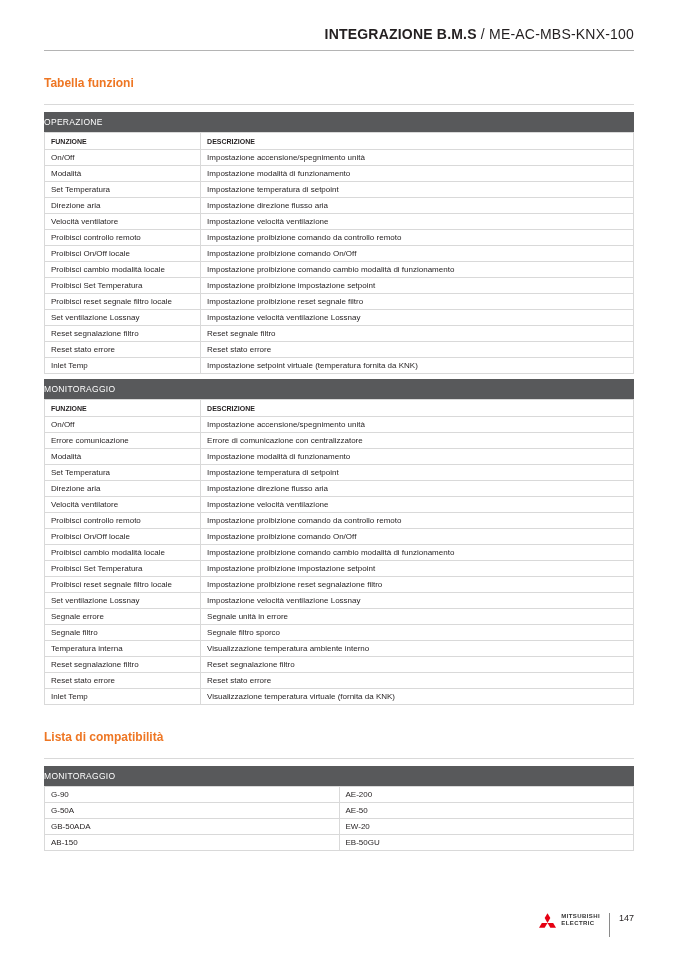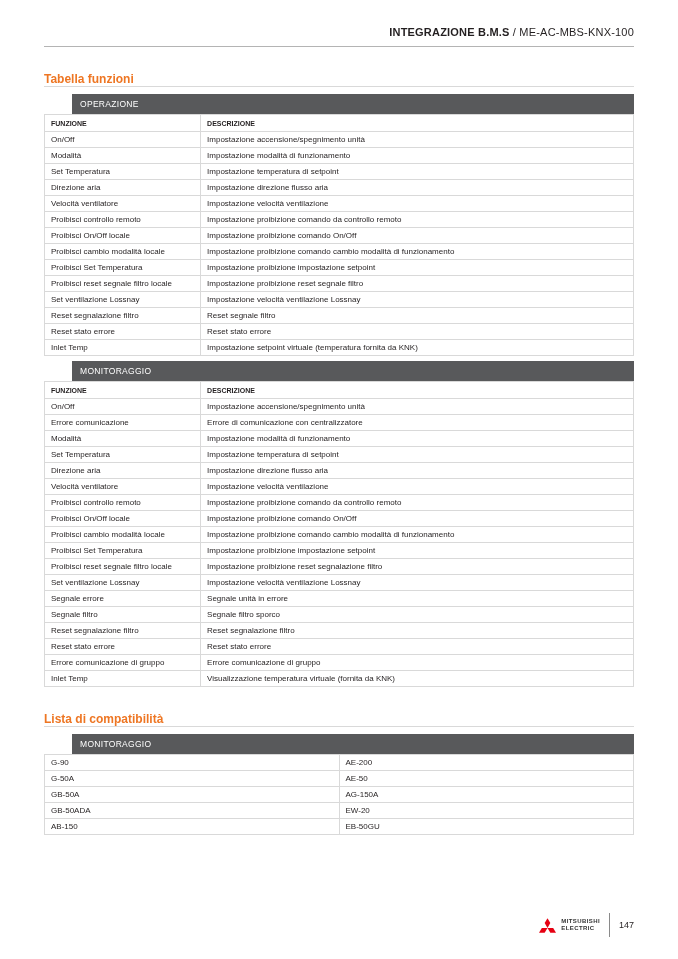--- a/index.html
+++ b/index.html
@@ -8,47 +8,46 @@
     width:678px; height:959px; position:relative;
     font-family:"Liberation Sans", sans-serif;
     color:#231f20;
     overflow:hidden;
   }
   .content { padding:26px 44px 0 44px; }
 
   
   .doc-header {
     text-align:right;
-    font-size:11px;
+    font-size:14px;
     letter-spacing:.2px;
     color:#231f20;
     padding-bottom:8px;
     border-bottom:1px solid #b4b4b4;
   }
   .doc-header .bold { font-weight:bold; }
 
   
   .section-title {
     margin-top:25px;
     color:#ee7623;
     font-size:12px;
     font-weight:bold;
-    padding-bottom:0;
+    padding-bottom:14px;
     border-bottom:1px solid #d9d9d9;
     margin-bottom:7px;
   }
 
   
   .group-bar {
     background:#58595b;
     color:#ffffff;
     font-size:8.5px;
     letter-spacing:.3px;
-    padding:5px 8px;
-    margin-left:28px;
+    padding:5px 0;
   }
   .group-bar.gap { margin-top:5px; }
 
   
   table { width:100%; border-collapse:collapse; table-layout:fixed; }
   th, td {
     border:1px solid #d9d9d9;
     text-align:left;
     vertical-align:middle;
     line-height:1;
@@ -66,21 +65,20 @@
   .fn-table col.c1 { width:26.5%; }
   .fn-table col.c2 { width:73.5%; }
   .compat-table col { width:50%; }
 
   
   .page-footer {
     position:absolute;
     right:44px;
     bottom:22px;
     display:flex;
-    align-items:center;
   }
   .brand-logo { width:17px; height:15px; margin-right:5px; }
   .brand-text {
     font-size:6px;
     font-weight:bold;
     letter-spacing:.4px;
     color:#333333;
     line-height:1.15;
   }
   .footer-divider {
@@ -237,30 +235,30 @@
           </tr>
           <tr>
             <td>Segnale errore</td>
             <td>Segnale unità in errore</td>
           </tr>
           <tr>
             <td>Segnale filtro</td>
             <td>Segnale filtro sporco</td>
           </tr>
           <tr>
+            <td>Temperatura interna</td>
+            <td>Visualizzazione temperatura ambiente interno</td>
+          </tr>
+          <tr>
             <td>Reset segnalazione filtro</td>
             <td>Reset segnalazione filtro</td>
           </tr>
           <tr>
             <td>Reset stato errore</td>
             <td>Reset stato errore</td>
-          </tr>
-          <tr>
-            <td>Errore comunicazione di gruppo</td>
-            <td>Errore comunicazione di gruppo</td>
           </tr>
           <tr>
             <td>Inlet Temp</td>
             <td>Visualizzazione temperatura virtuale (fornita da KNK)</td>
           </tr>
         </tbody>
     </table>
   </section>
 
   <section>
@@ -272,24 +270,20 @@
           <col>
         </colgroup>
       <tbody>
           <tr>
             <td>G-90</td>
             <td>AE-200</td>
           </tr>
           <tr>
             <td>G-50A</td>
             <td>AE-50</td>
-          </tr>
-          <tr>
-            <td>GB-50A</td>
-            <td>AG-150A</td>
           </tr>
           <tr>
             <td>GB-50ADA</td>
             <td>EW-20</td>
           </tr>
           <tr>
             <td>AB-150</td>
             <td>EB-50GU</td>
           </tr>
         </tbody>

